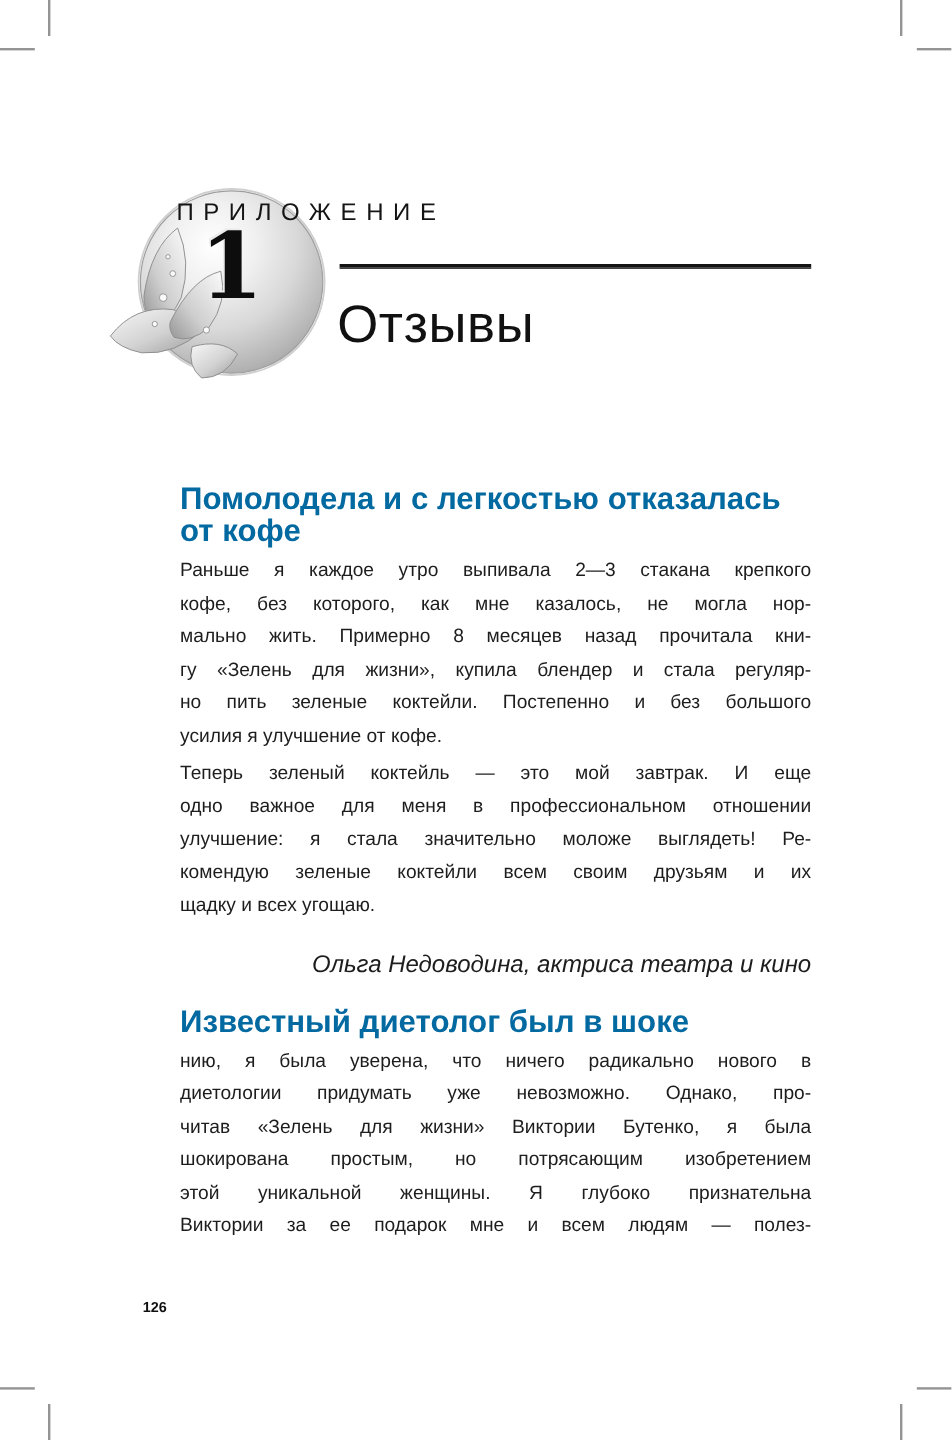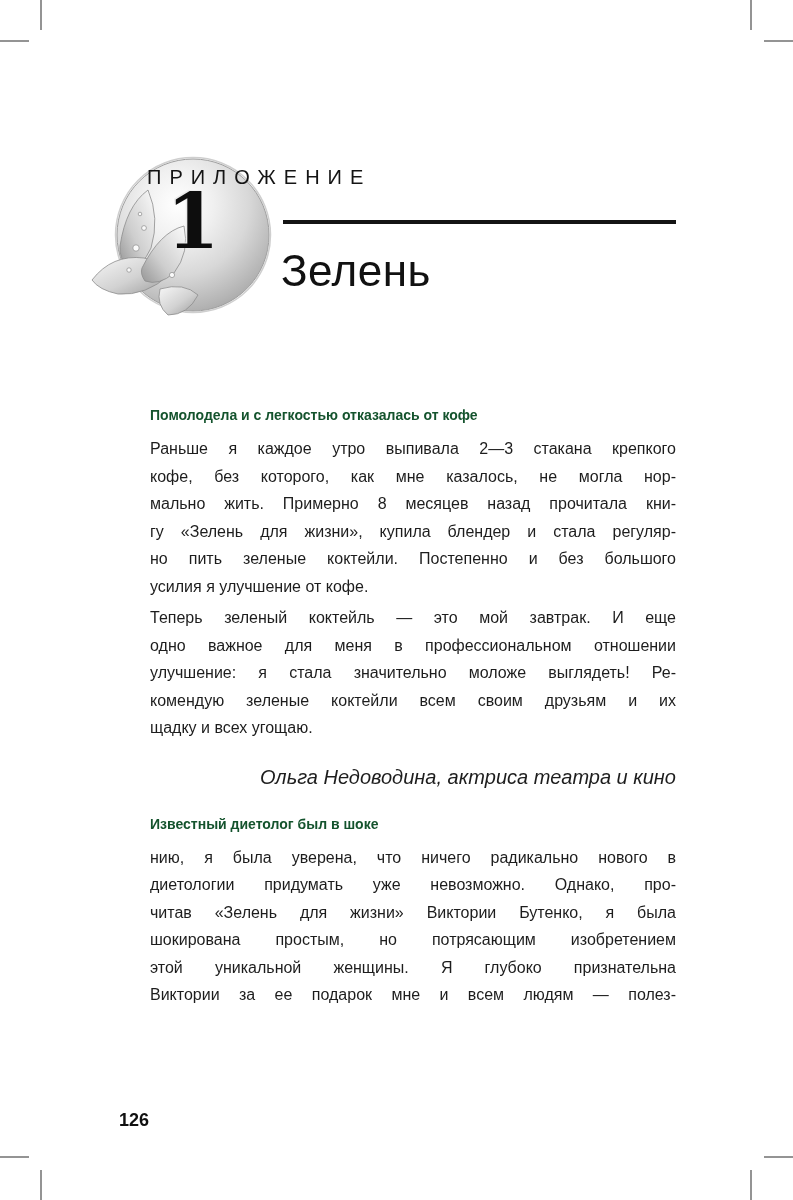--- a/index.html
+++ b/index.html
@@ -51,41 +51,41 @@
     position: absolute; left: 281px; top: 246px;
     font-size: 44px; font-weight: 400; letter-spacing: 0.5px; color: #111111;
     z-index: 2;
   }
 
   
   .column {
     position: absolute; left: 150px; top: 402px; width: 526px;
   }
   .section-heading {
-    font-size: 14px; font-weight: bold; color: #14532d;
+    font-size: 26px; font-weight: bold; color: #0369a1;
     line-height: 27px; margin-bottom: 6px;
   }
   .para { margin-bottom: 4px; }
   .jl {
     font-size: 16px; line-height: 27.5px; color: #1d1d1d;
     text-align: justify; text-align-last: justify;
     white-space: nowrap;
   }
   .jl.end { text-align-last: left; white-space: normal; }
   .attribution {
     font-size: 20px; font-style: italic; color: #1d1d1d;
     text-align: right; line-height: 27px;
     margin-top: 22px; margin-bottom: 12px;
   }
   .section-2 .section-heading { margin-top: 20px; }
 
   
   .page-number {
-    position: absolute; left: 119px; top: 1110px;
-    font-size: 18px; font-weight: bold; color: #101010;
+    position: absolute; left: 119px; top: 1082px;
+    font-size: 12px; font-weight: bold; color: #101010;
   }
 </style>
 </head>
 <body>
 
 <div class="crop v tl-v"></div>
 <div class="crop h tl-h"></div>
 <div class="crop v tr-v"></div>
 <div class="crop h tr-h"></div>
 <div class="crop h bl-h"></div>
@@ -128,21 +128,21 @@
       <circle cx="45" cy="122" r="2.2"></circle>
       <circle cx="88" cy="127" r="2.6"></circle>
       <circle cx="56" cy="66" r="1.8"></circle>
     </g>
   </g>
 </svg>
 
 <div class="appendix-label">ПРИЛОЖЕНИЕ</div>
 <div class="appendix-number">1</div>
 <div class="title-rule"></div>
-<h1 class="chapter-title">Зелень</h1>
+<h1 class="chapter-title">Отзывы</h1>
 
 <div class="column">
 
   <div class="section section-1">
     <h2 class="section-heading">Помолодела и с легкостью отказалась от кофе</h2>
     <div class="para">
       <div class="jl">Раньше я каждое утро выпивала 2—3 стакана крепкого</div>
       <div class="jl">кофе, без которого, как мне казалось, не могла нор-</div>
       <div class="jl">мально жить. Примерно 8 месяцев назад прочитала кни-</div>
       <div class="jl">гу «Зелень для жизни», купила блендер и стала регуляр-</div>

